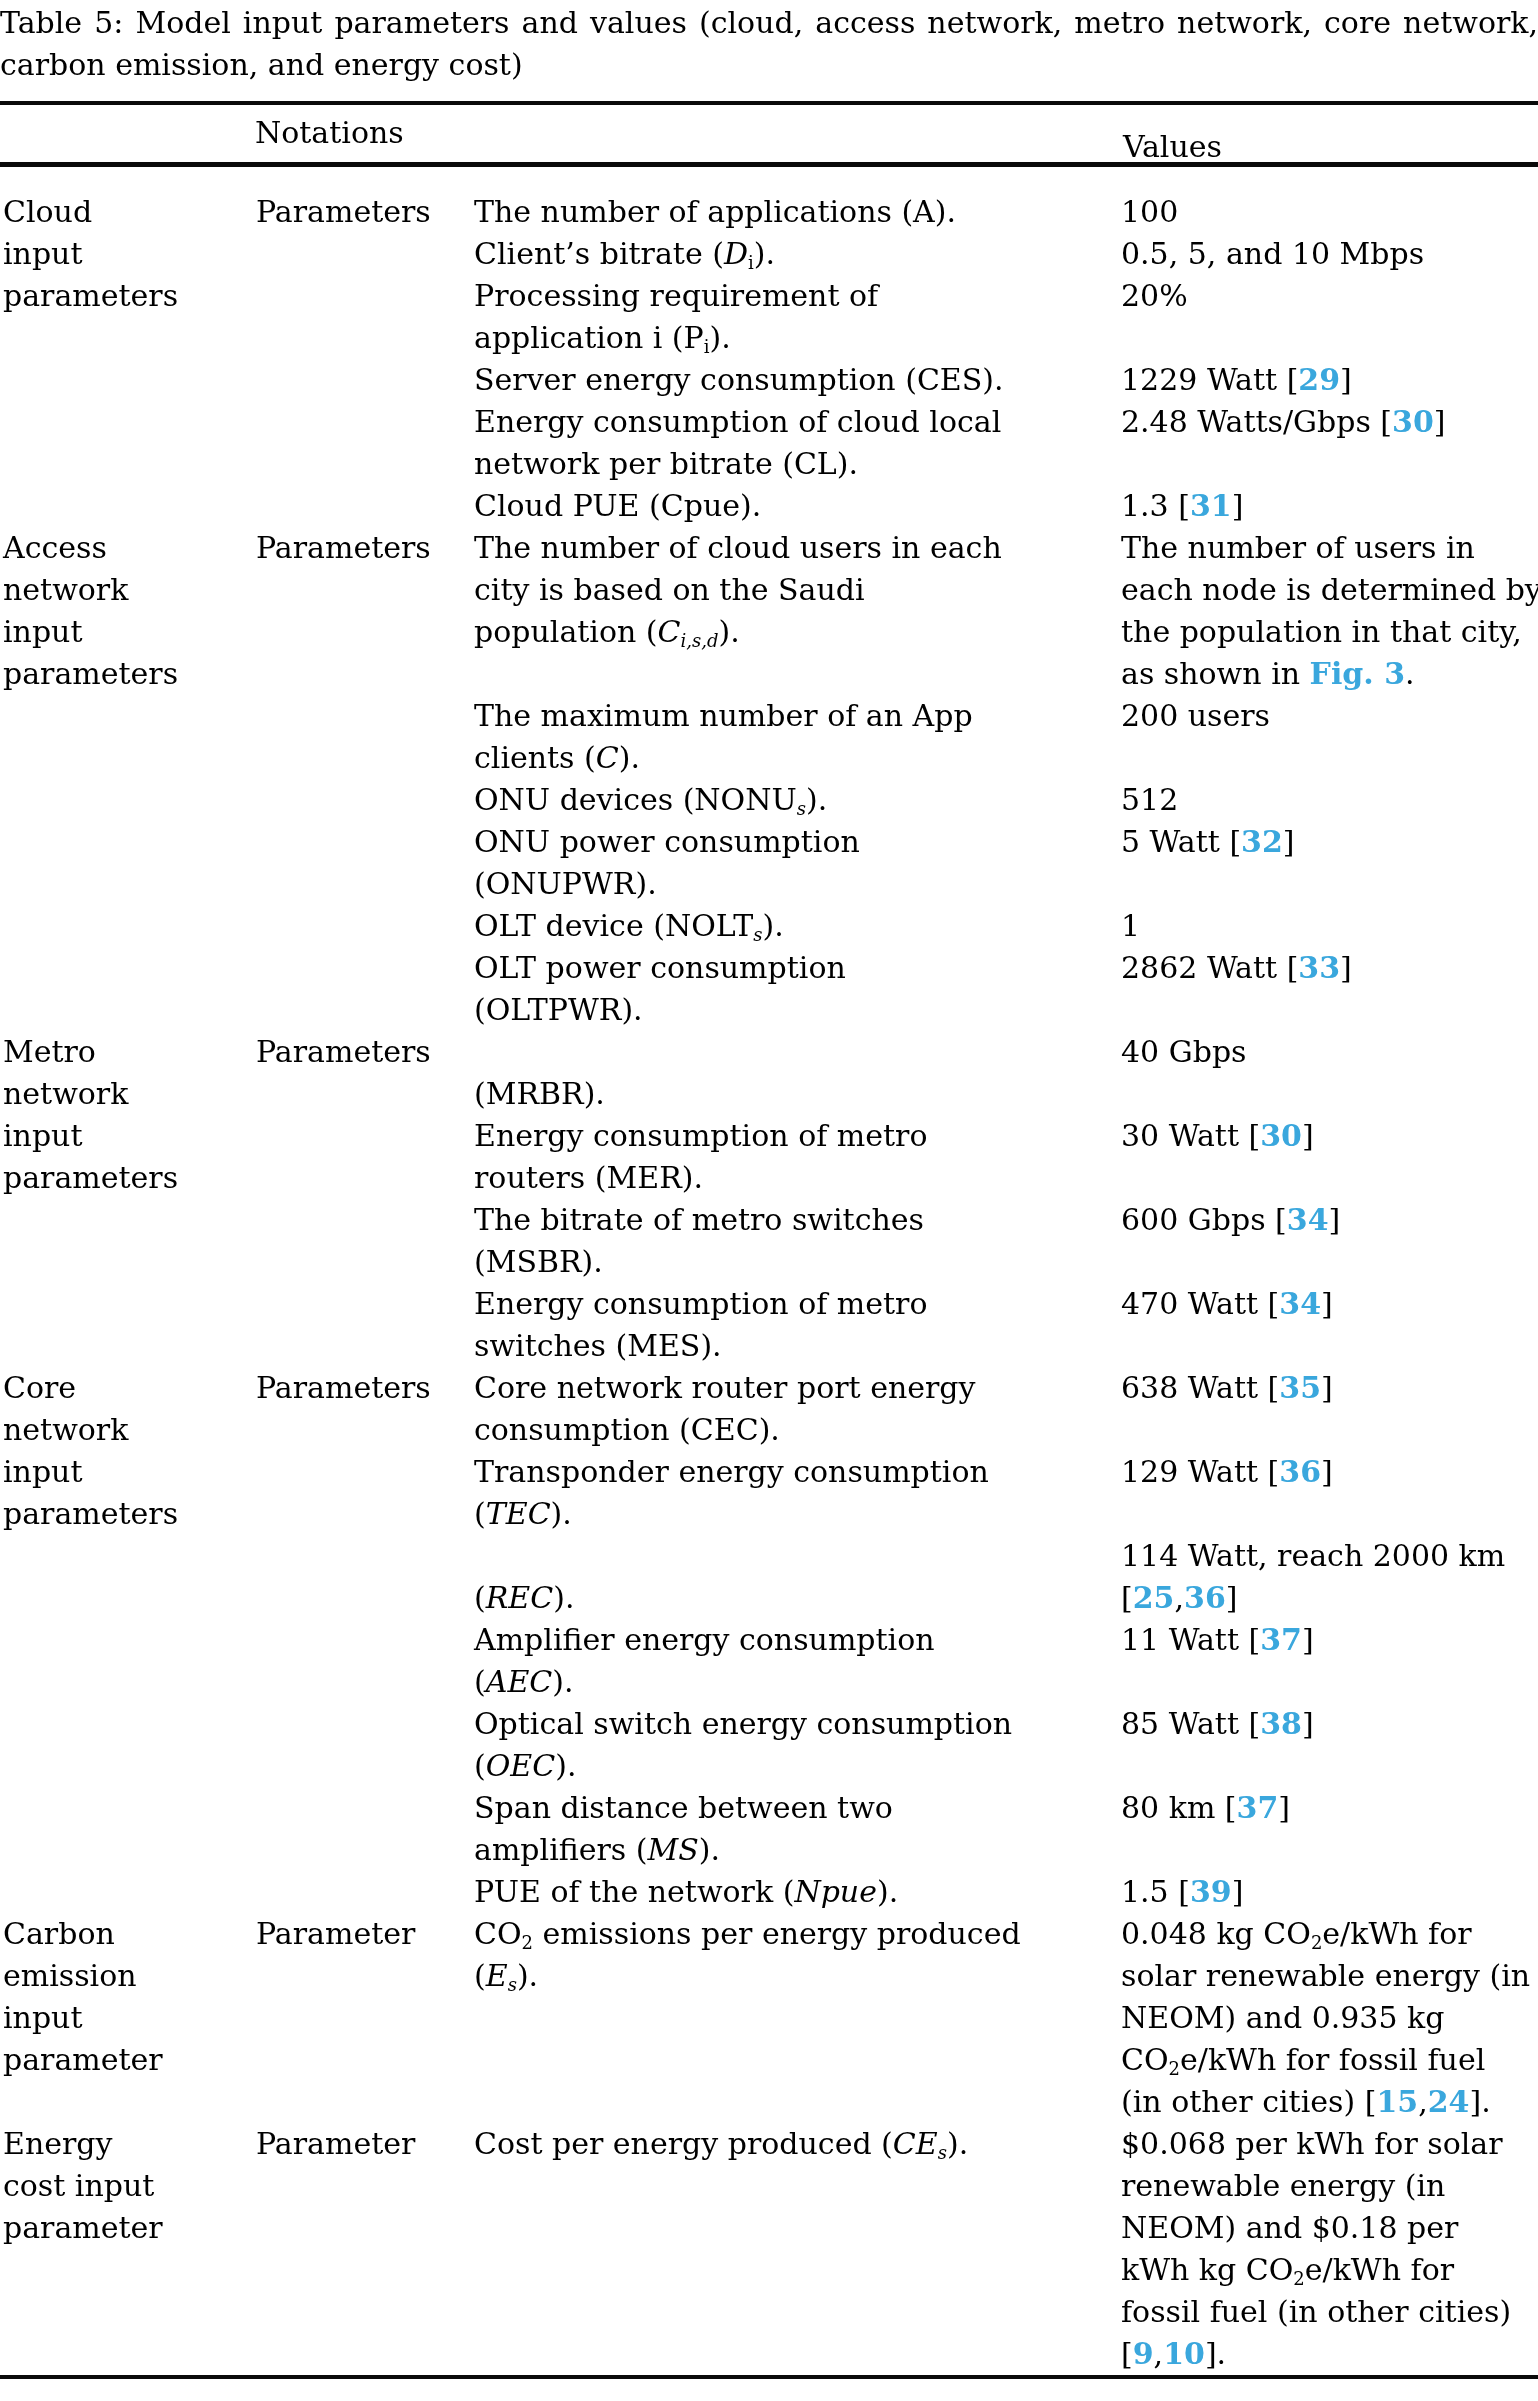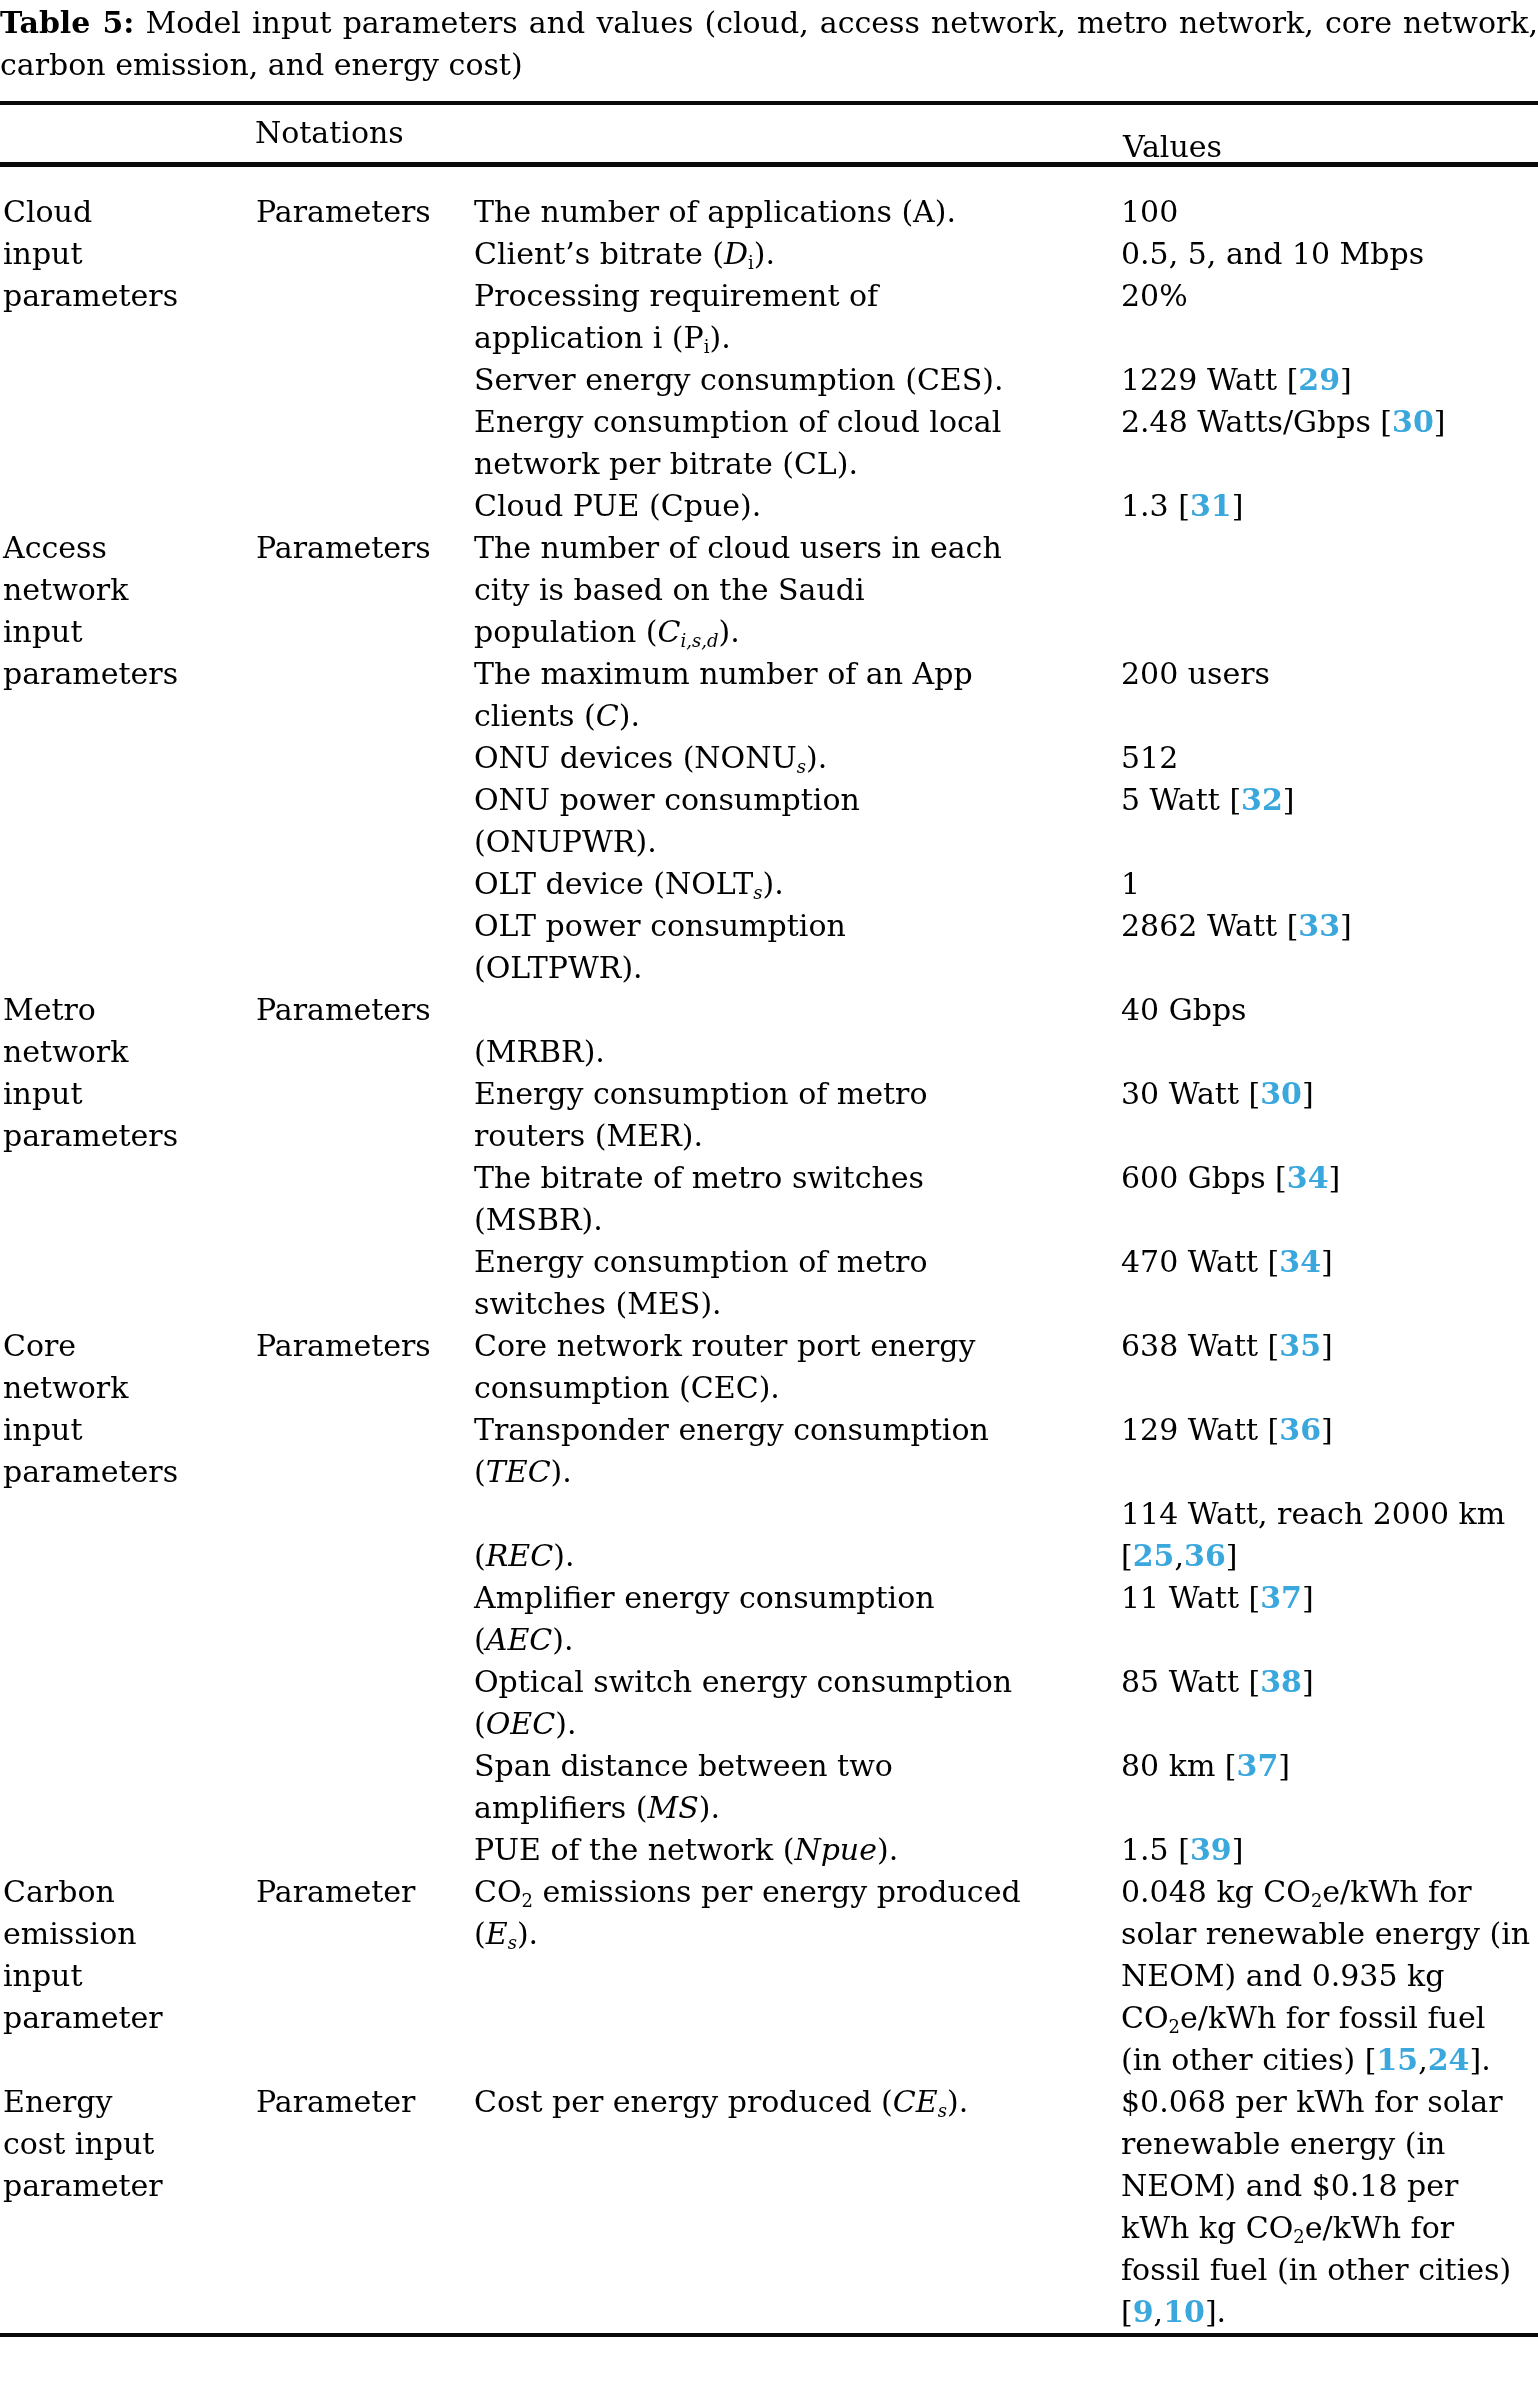--- a/index.html
+++ b/index.html
@@ -10,21 +10,21 @@
     color:#000;
     font-family:"DejaVu Serif","Liberation Serif",serif;
     font-size:30px;
     line-height:42px;
     overflow:hidden;
   }
   
   .title{padding-top:1.6px;line-height:42px;}
   .title-l1{text-align:justify;text-align-last:justify;white-space:normal;}
   .title-l2{text-align:left;}
-  .tbold{font-weight:bold;}
+  .tbold{font-weight:normal;}
   
   .rule{background:#0a0a0a;width:1538px;}
   .rule-top{height:4.7px;margin-top:15px;}
   .rule-mid{height:4.7px;}
   .rule-bottom{height:4.7px;}
   
   .thead{position:relative;height:57px;padding-left:43px;}
   .thead .hN{position:absolute;left:255px;top:7px;}
   .thead .hV{position:absolute;left:1123px;top:21px;}
   
@@ -85,20 +85,21 @@
       <div class="param"><span>Energy consumption of cloud local</span><br><span>network per bitrate (CL).</span></div>
       <div class="value"><span>2.48 Watts/Gbps [</span><span class="cite">30</span><span>]</span></div>
       <div class="param"><span>Cloud PUE (Cpue).</span></div>
       <div class="value"><span>1.3 [</span><span class="cite">31</span><span>]</span></div>
     </section>
 
     <section class="tsec">
       <div class="group">Access<br>network<br>input<br>parameters</div>
       <div class="notation">Parameters</div>
       <div class="param"><span>The number of cloud users in each</span><br><span>city is based on the Saudi</span><br><span>population (</span><span class="it">C</span><span class="it sb">i,s,d</span><span>).</span></div>
+      <div class="value"><span>The number of users in</span><br><span>each node is determined by</span><br><span>the population in that city,</span><br><span>as shown in </span><span class="cite">Fig. 3</span><span>.</span></div>
       <div class="param"><span>The maximum number of an App</span><br><span>clients (</span><span class="it">C</span><span>).</span></div>
       <div class="value"><span>200 users</span></div>
       <div class="param"><span>ONU devices (NONU</span><span class="it sb">s</span><span>).</span></div>
       <div class="value"><span>512</span></div>
       <div class="param"><span>ONU power consumption</span><br><span>(ONUPWR).</span></div>
       <div class="value"><span>5 Watt [</span><span class="cite">32</span><span>]</span></div>
       <div class="param"><span>OLT device (NOLT</span><span class="it sb">s</span><span>).</span></div>
       <div class="value"><span>1</span></div>
       <div class="param"><span>OLT power consumption</span><br><span>(OLTPWR).</span></div>
       <div class="value"><span>2862 Watt [</span><span class="cite">33</span><span>]</span></div>

